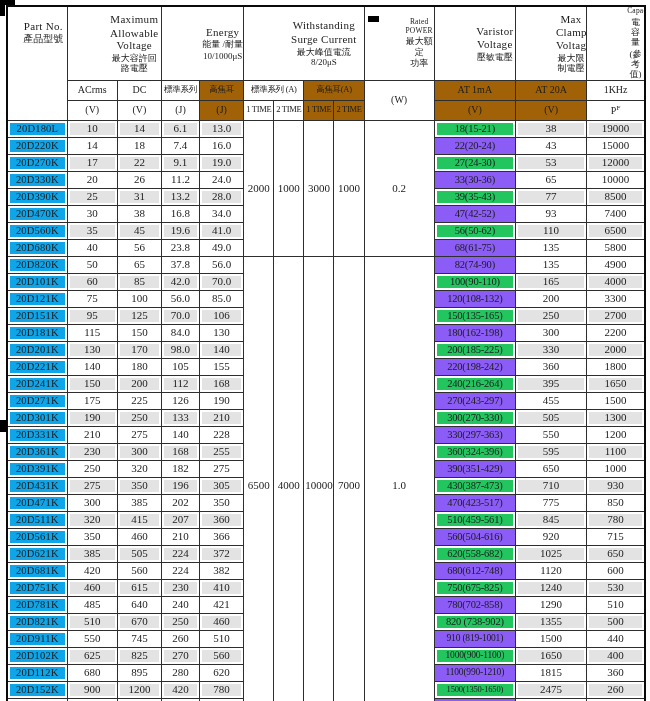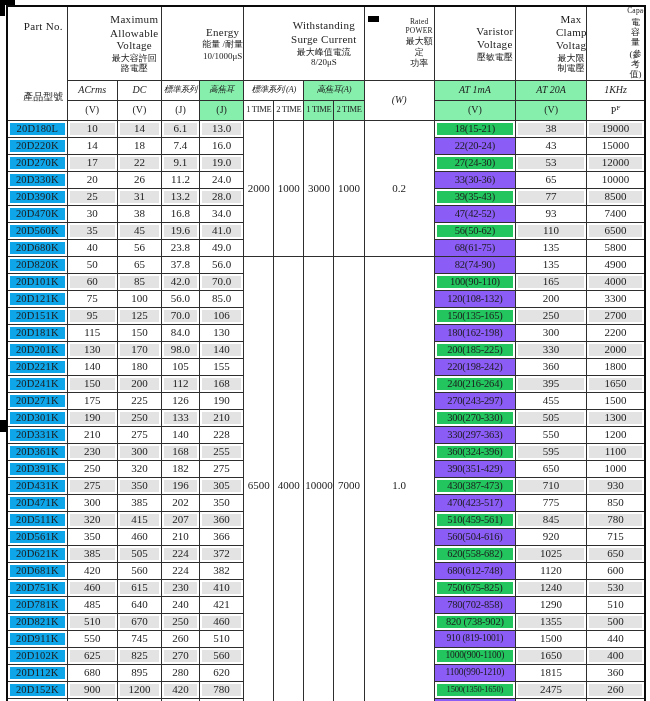--- a/index.html
+++ b/index.html
@@ -8,34 +8,34 @@
   table.spec{position:absolute;left:6px;top:5px;width:640px;border-collapse:collapse;table-layout:fixed;}
   table.spec td, table.spec th{border:1px solid #2e2e2e;padding:0;margin:0;text-align:center;vertical-align:middle;font-weight:normal;line-height:1.15;overflow:hidden;}
   table.spec{border:2px solid #0a0a0a;}
   .hdr-en{font-size:11px;letter-spacing:0.3px;}
   .hdr-en-sm{font-size:7.5px;letter-spacing:0.2px;}
   .hdr-zh{font-size:10px;}
   .hdr-zh-sm{font-size:9px;}
   .sub{font-size:10px;}
   .sub-sm{font-size:8.5px;letter-spacing:-0.3px;}
   .unit{font-size:10px;}
-  th.beige, td.beige{background:#86efac;}
+  th.beige, td.beige{background:#a16207;}
   td.part{background:#0ea5e9;font-size:10.5px;letter-spacing:0.2px;box-shadow:inset 0 0 0 2px #ffffff;}
   td.num{font-size:11px;background:#ffffff;}
   tr.shaded td.num{background:#e3e3e3;box-shadow:inset 0 0 0 2px #ffffff;}
   td.vrange{font-size:10.5px;letter-spacing:-0.2px;background:#8b5cf6;}
   td.vrange.mid{font-size:9.5px;margin-top:20px;}
   td.vrange.tight{font-size:8.5px;}
   tr.shaded td.vrange{background:#22c55e;box-shadow:inset 0 0 0 2px #ffffff;}
   td.merged{background:#ffffff;font-size:11px;vertical-align:middle;}
   tr.data-row{height:17px;}
   tr.hrow-a{height:48px;}
-  tr.hrow-b{height:20px;font-style:italic;}
+  tr.hrow-b{height:20px;}
   tr.hrow-c{height:20px;}
-  .part-head{display:flex;flex-direction:column;justify-content:space-between;height:82px;padding:6px 0 10px 12px;}
+  .part-head{display:flex;flex-direction:column;height:82px;padding:6px 0 10px 12px;}
   .stack{display:flex;flex-direction:column;justify-content:center;gap:1px;margin-left:40px;}
   sup.pf{font-size:7px;vertical-align:super;}
   .artifact{position:absolute;background:#000;}
   .art-corner-v{left:0;top:0;width:5px;height:16px;}
   .art-corner-h{left:0;top:0;width:15px;height:5px;}
   .art-left-square{left:0;top:420px;width:7px;height:12px;}
   .art-header-dot{left:368px;top:16px;width:11px;height:6px;}
 </style>
 </head>
 <body>

